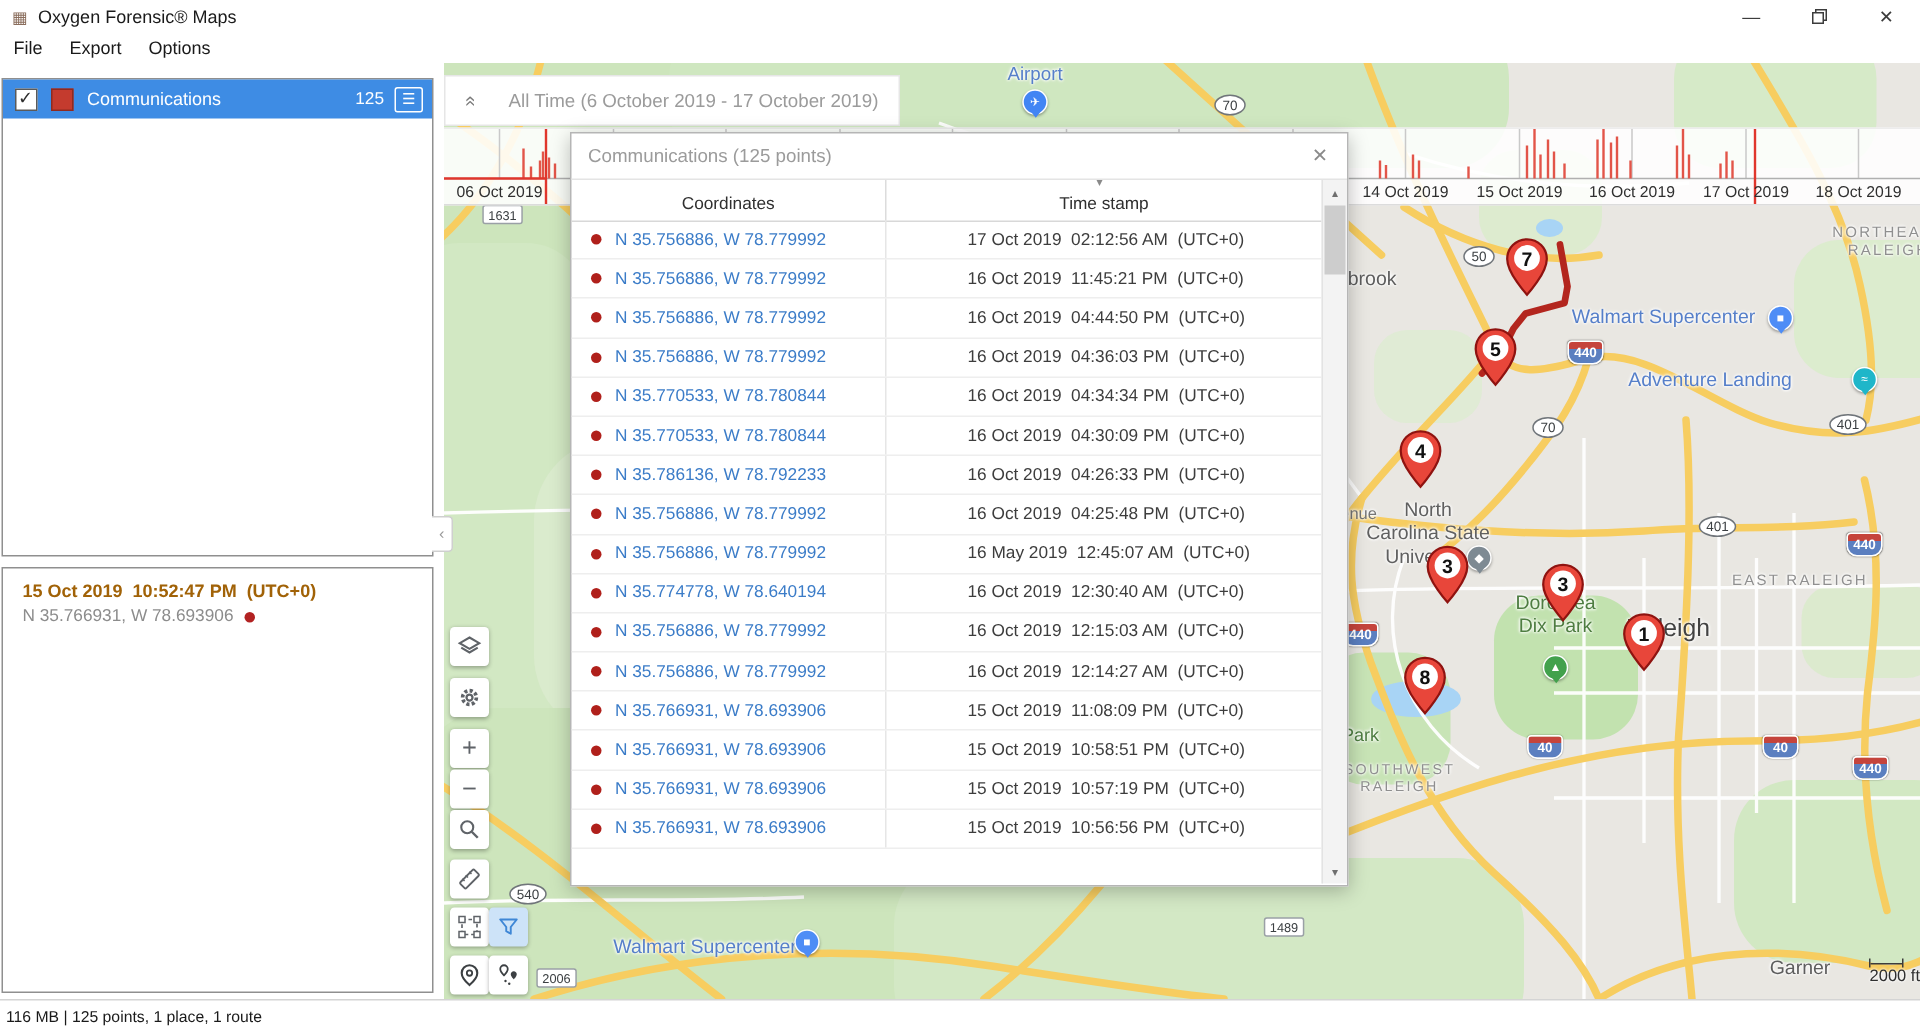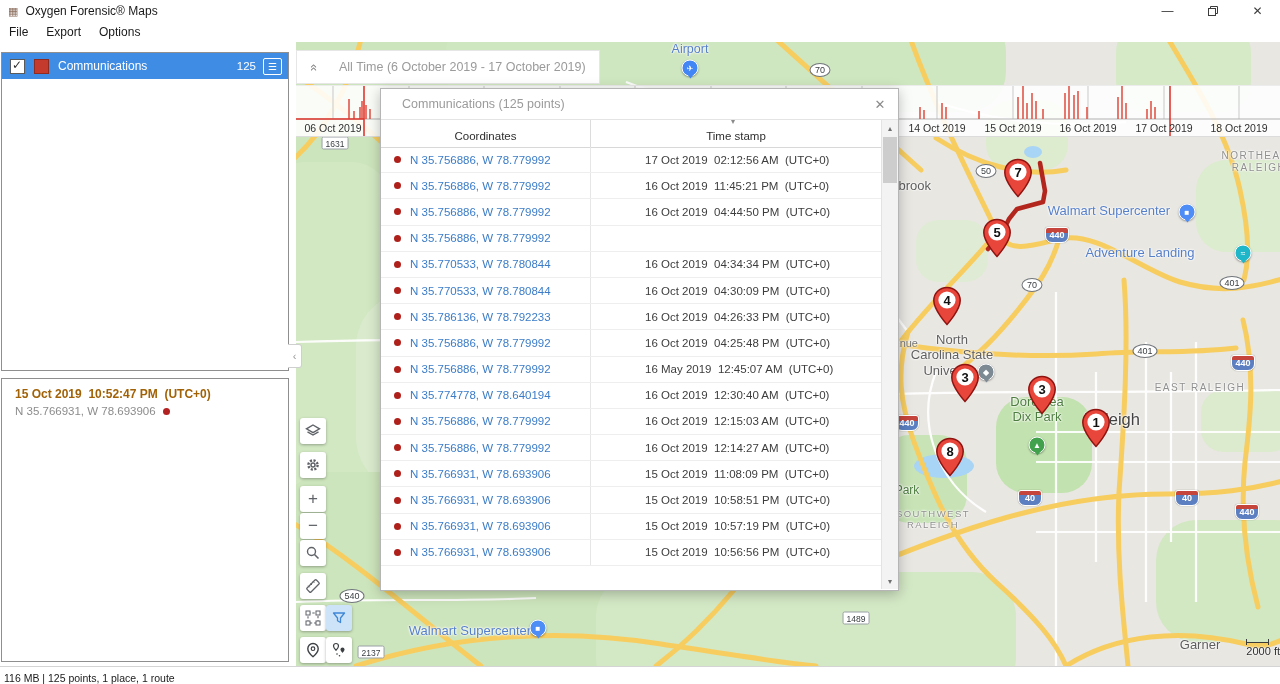--- a/index.html
+++ b/index.html
@@ -71,21 +71,21 @@
   .mtool-btn.active{background:#cde3f8;}
 
   
   .scalebar{position:absolute;left:928px;top:597px;width:56px;z-index:5;text-align:right;}
   .scale-bracket{width:21px;height:6px;border-left:1.5px solid #3c3c3c;border-right:1.5px solid #3c3c3c;position:relative;margin-left:22px;}
   .scale-bracket::after{content:"";position:absolute;left:0;right:0;top:2.5px;border-top:1.5px solid #3c3c3c;}
   .scale-text{font-size:11px;color:#2f2f2f;text-shadow:0 0 2px #fff,0 0 2px #fff;margin-top:0;}
 
   
   .dialog{position:absolute;left:84px;top:46px;width:519px;height:503px;background:#fff;border:1px solid #b5b5b5;box-shadow:0 3px 12px rgba(0,0,0,.25);z-index:10;box-sizing:border-box;}
-  .dlg-title{height:30px;line-height:30px;padding-left:21px;color:#9b9b9b;font-size:12.5px;border-bottom:1px solid #e4e4e4;}
+  .dlg-title{height:30px;line-height:30px;padding-left:11px;color:#9b9b9b;font-size:12.5px;border-bottom:1px solid #e4e4e4;}
   .dlg-close{position:absolute;right:7px;top:5px;width:22px;height:20px;display:flex;align-items:center;justify-content:center;color:#8a8a8a;font-size:13px;}
   .thead{height:27px;display:flex;border-bottom:1px solid #d8d8d8;font-size:11.5px;color:#2f2f2f;position:relative;margin-right:17px;}
   .th1{width:210px;text-align:center;line-height:32px;border-right:1px solid #dcdcdc;box-sizing:border-box;}
   .th2{flex:1;text-align:center;line-height:32px;}
   .sort-ind{position:absolute;left:350px;top:-3px;color:#8a8a8a;font-size:8px;}
   .tbody{position:absolute;top:58px;bottom:1px;left:0;right:17px;overflow:hidden;}
   .trow{display:flex;height:26.2px;border-bottom:1px solid #eeeeee;align-items:center;font-size:11.5px;box-sizing:border-box;}
   .tc{height:100%;display:flex;align-items:center;box-sizing:border-box;}
   .tc1{width:210px;padding-left:13px;border-right:1px solid #e6e6e6;}
   .rowdot{width:7px;height:7px;border-radius:50%;background:#b0201b;margin-right:9px;flex:none;}
@@ -239,21 +239,21 @@
         <span class="shield us" style="left: 936px; top: 241px;">401</span>
         <span class="shield us" style="left: 849px; top: 309px;">401</span>
         <span class="shield us" style="left: 56px; top: 554px;">540</span>
         <span class="shield interstate" style="left: 761px; top: 193px;">440</span>
         <span class="shield interstate" style="left: 947px; top: 321px;">440</span>
         <span class="shield interstate" style="left: 611px; top: 381px;">440</span>
         <span class="shield interstate" style="left: 734px; top: 456px;">40</span>
         <span class="shield interstate" style="left: 891px; top: 456px;">40</span>
         <span class="shield interstate" style="left: 951px; top: 470px;">440</span>
         <span class="shield rect" style="left: 39px; top: 101px;">1631</span>
-        <span class="shield rect" style="left: 75px; top: 610px;">2137</span>
+        <span class="shield rect" style="left: 75px; top: 610px;">2006</span>
         <span class="shield rect" style="left: 560px; top: 576px;">1489</span>
       </div>
     <div class="layer-abs">
         <div class="poi" style="left: 394px; top: 26px; color: rgb(66, 133, 244); pointer-events: auto;">
           <span class="poi-head">
             <span class="poi-glyph">✈</span>
           </span>
         </div>
         <div class="poi" style="left: 891px; top: 170px; color: rgb(78, 141, 246); pointer-events: auto;">
           <span class="poi-head">
@@ -486,20 +486,21 @@
               <span class="rowdot"></span>
               <span class="coord-link">N 35.756886, W 78.779992</span>
             </div>
             <div class="tc tc2">16 Oct 2019  04:44:50 PM  (UTC+0)</div>
           </div>
           <div class="trow">
             <div class="tc tc1">
               <span class="rowdot"></span>
               <span class="coord-link">N 35.756886, W 78.779992</span>
             </div>
+            <div class="tc tc2">16 Oct 2019  04:36:03 PM  (UTC+0)</div>
           </div>
           <div class="trow">
             <div class="tc tc1">
               <span class="rowdot"></span>
               <span class="coord-link">N 35.770533, W 78.780844</span>
             </div>
             <div class="tc tc2">16 Oct 2019  04:34:34 PM  (UTC+0)</div>
           </div>
           <div class="trow">
             <div class="tc tc1">

